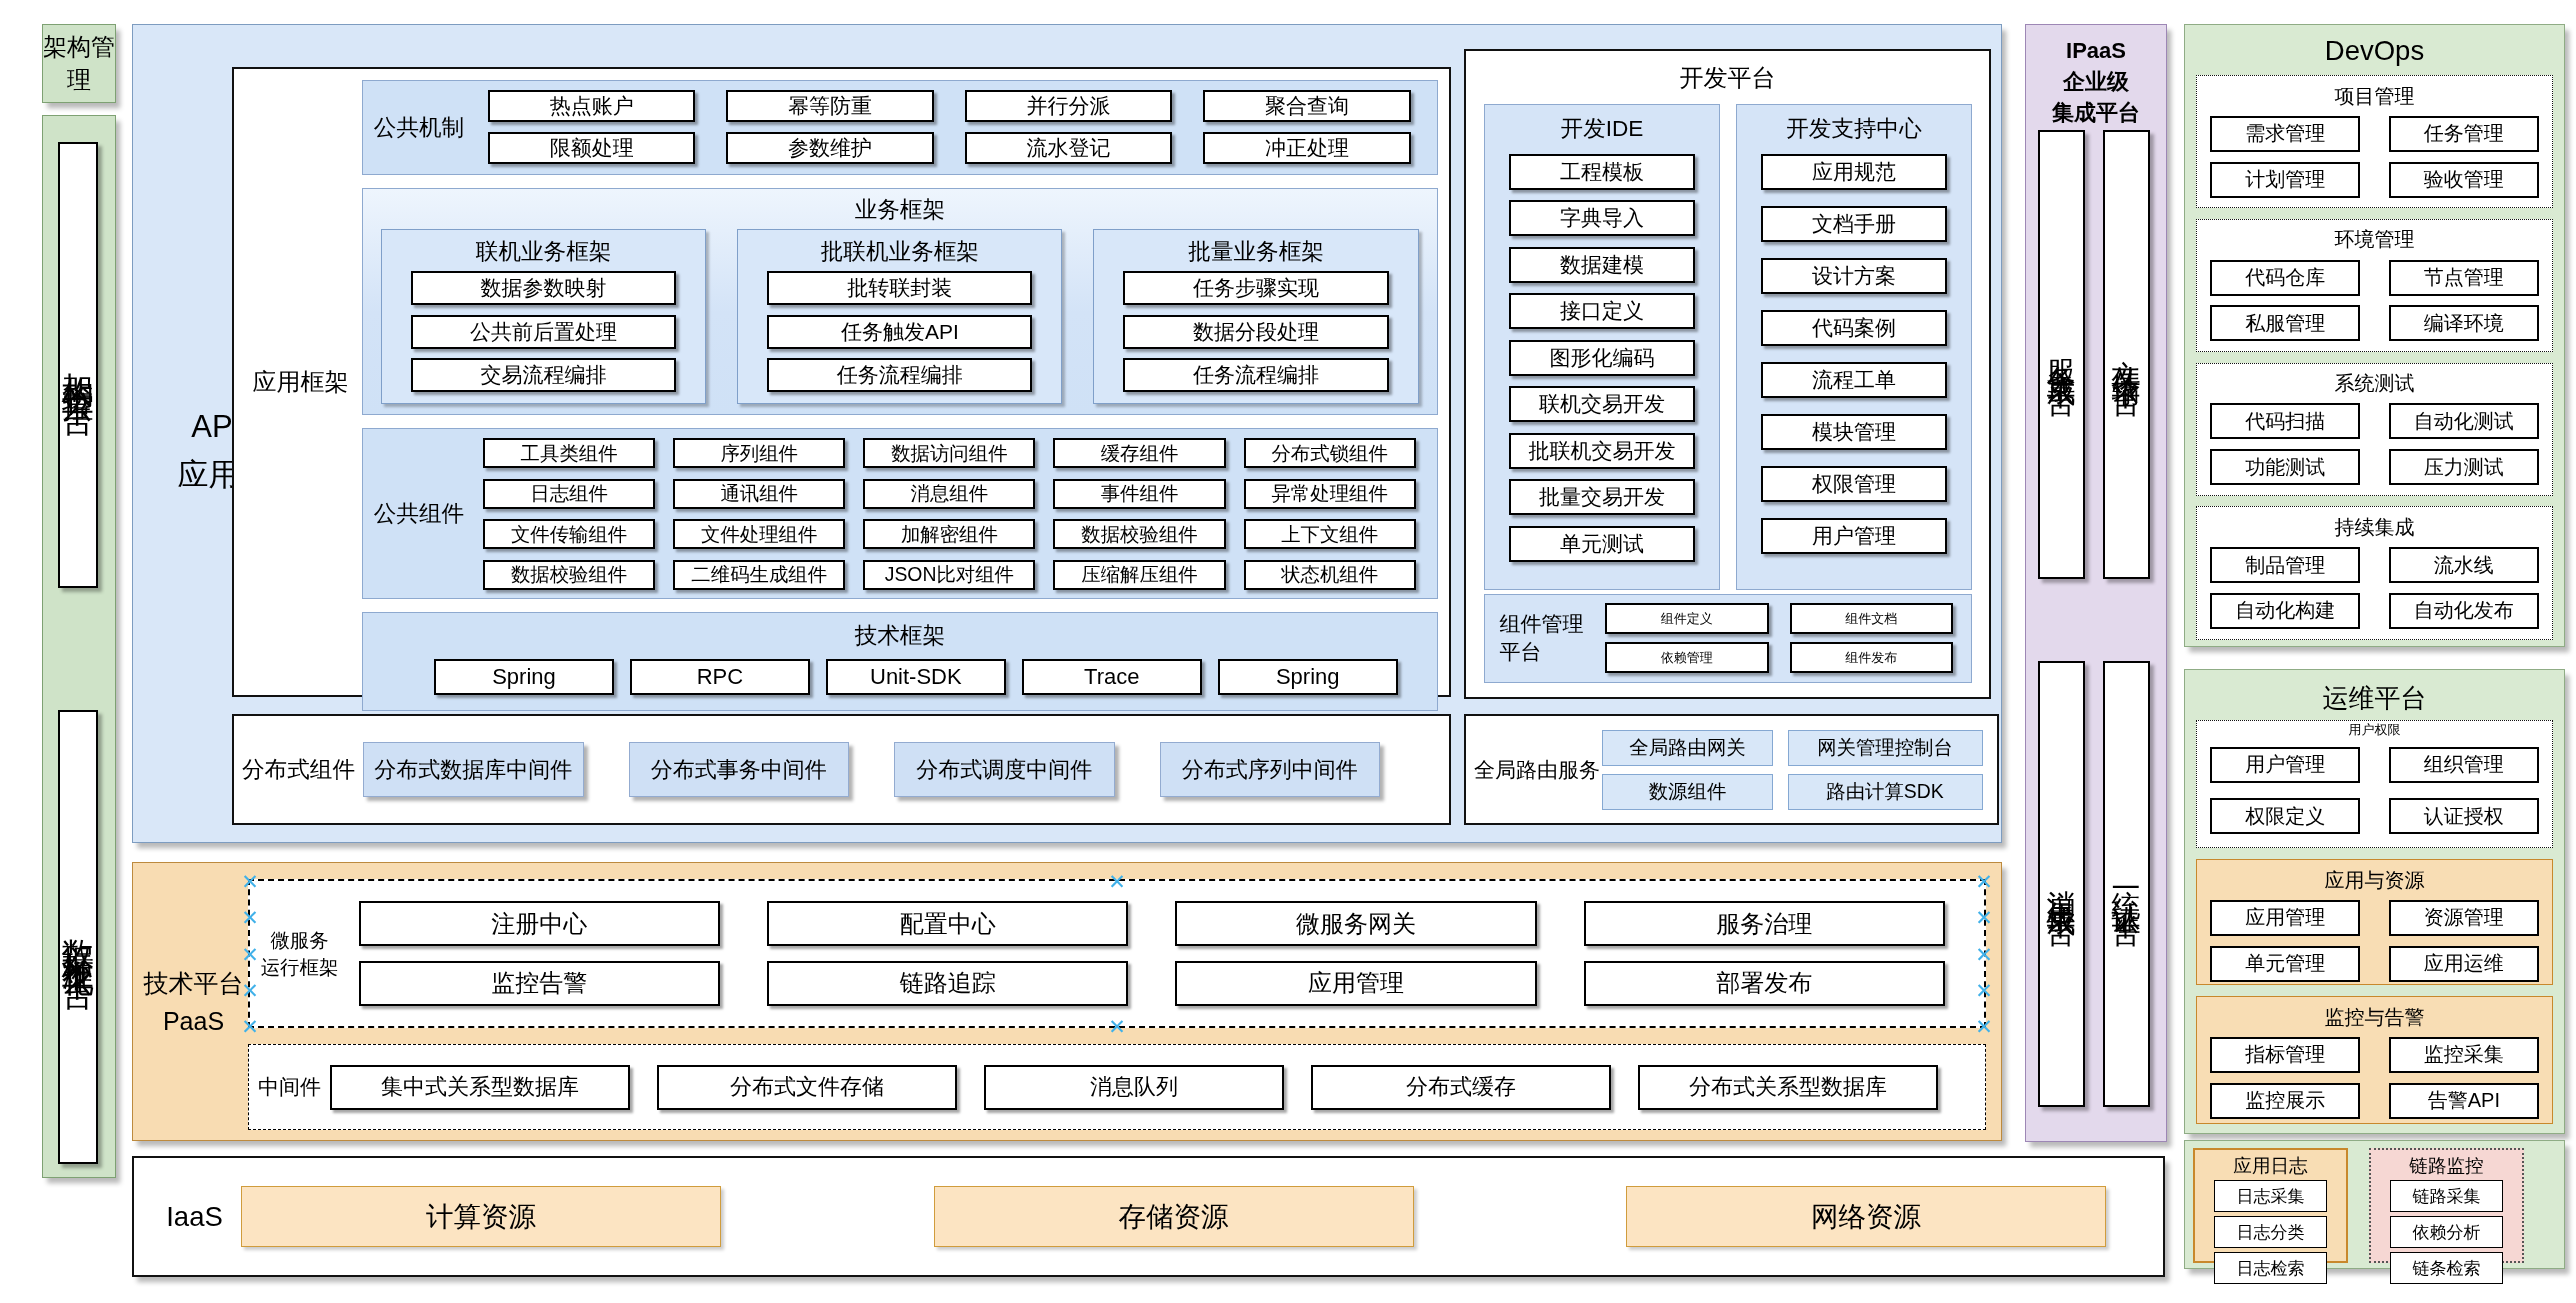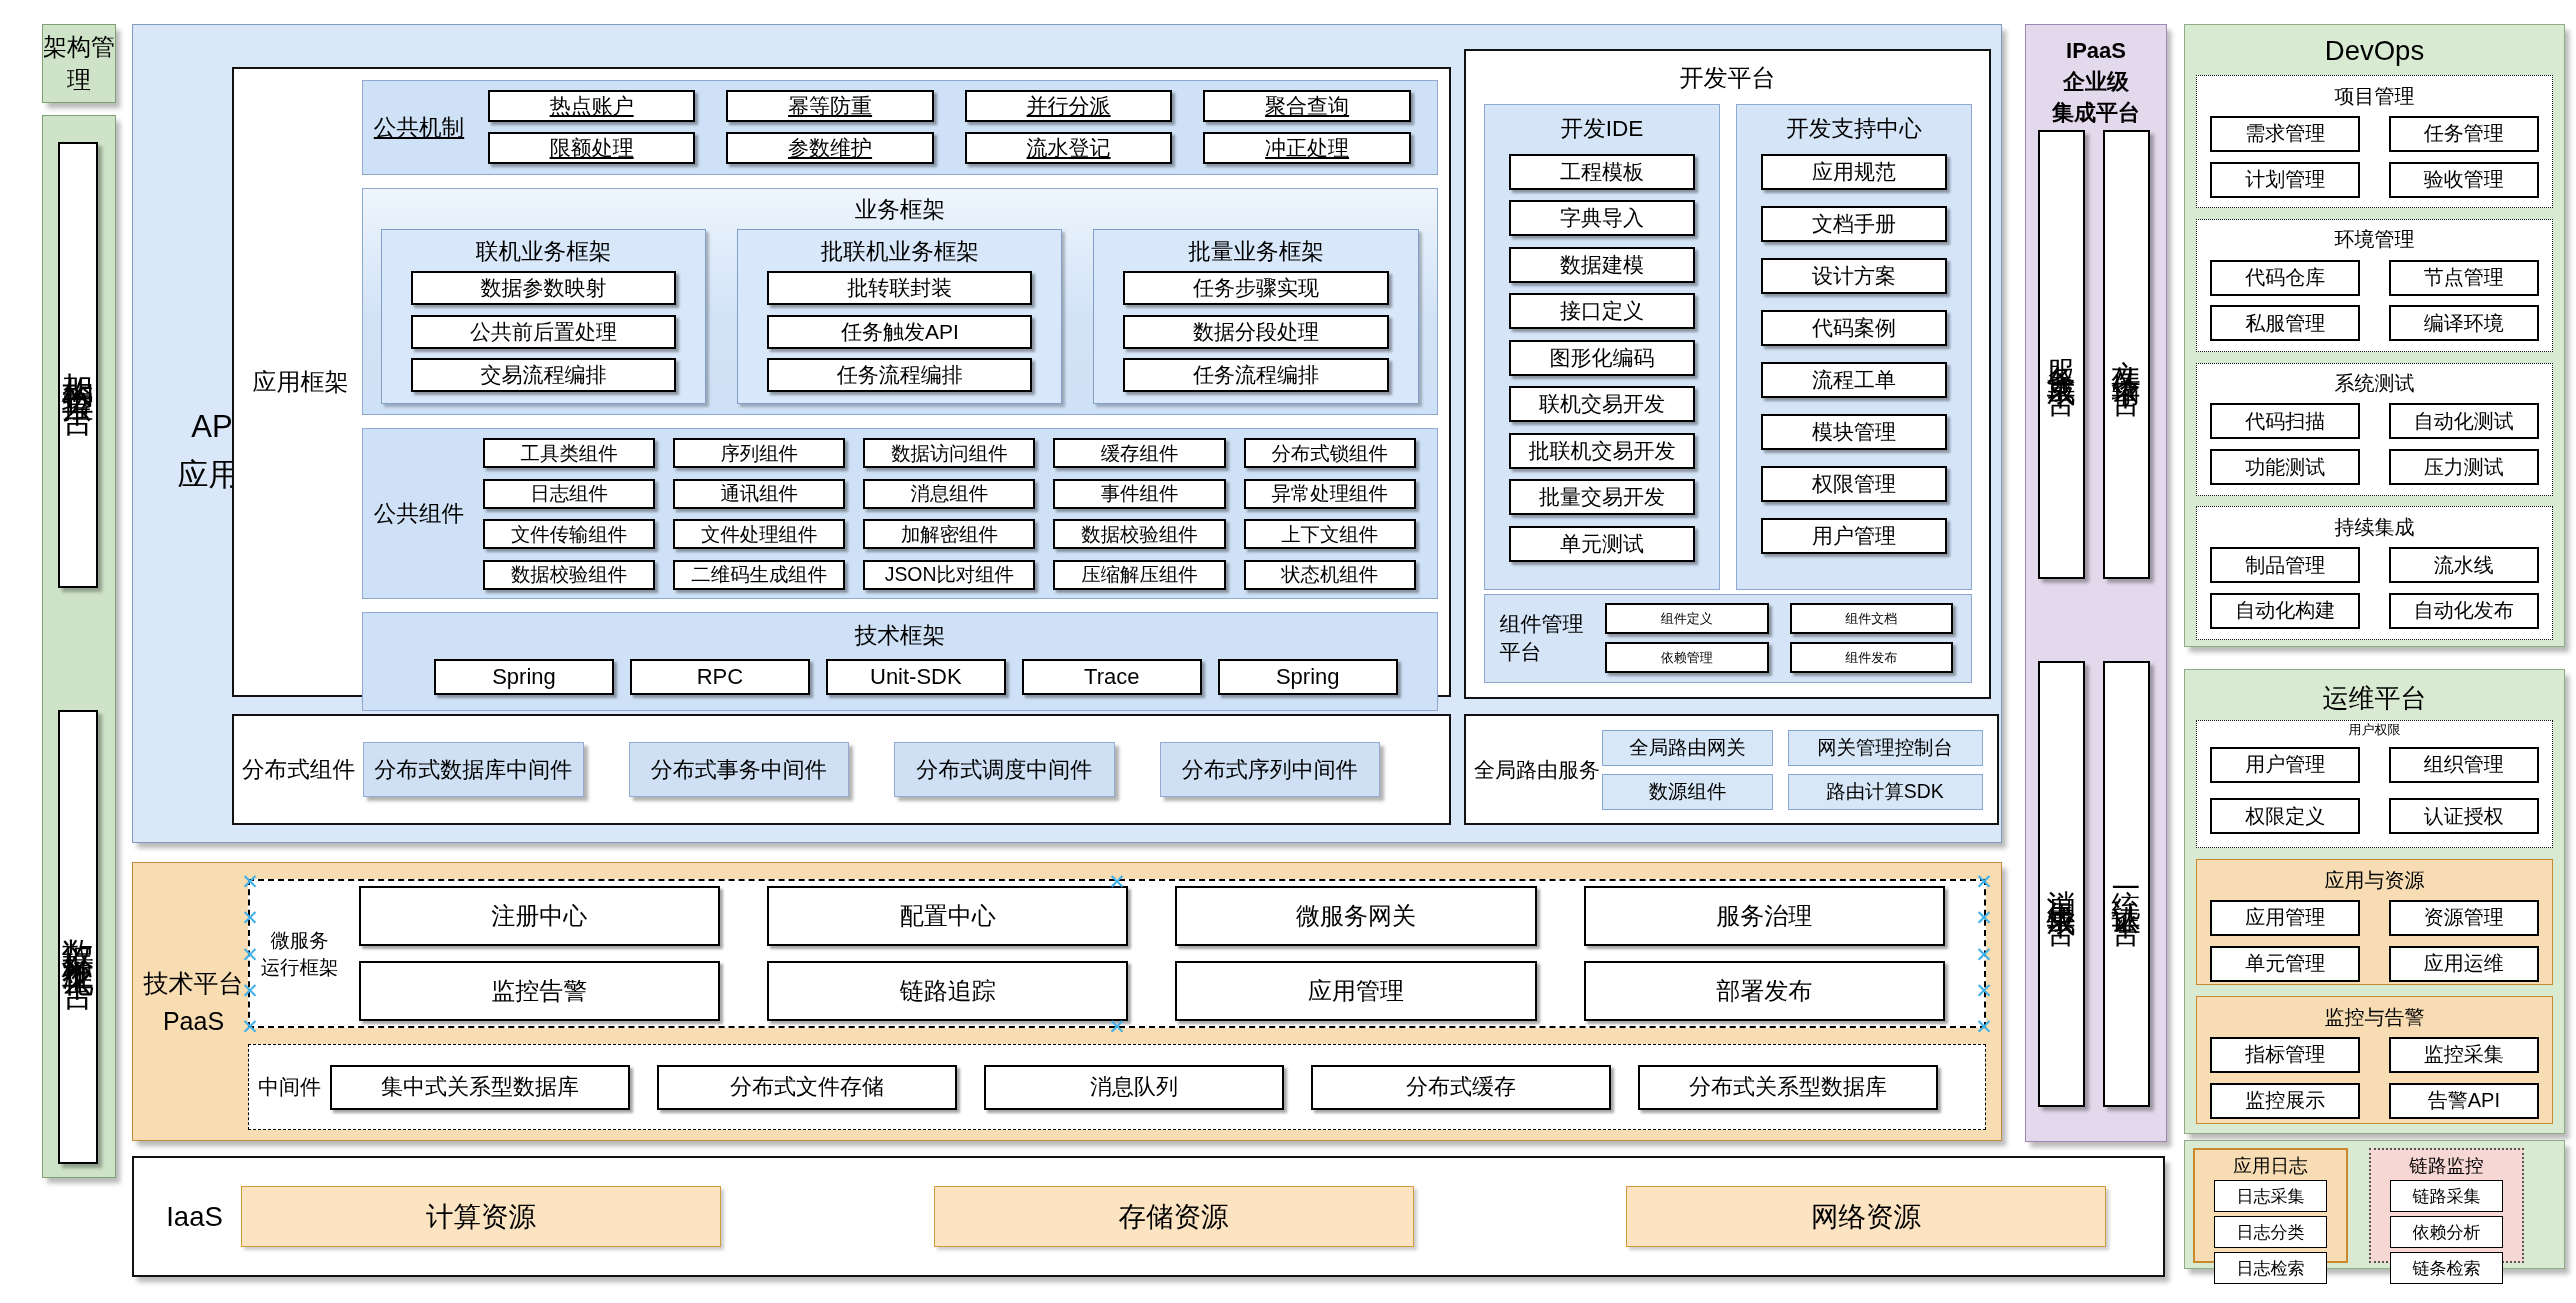--- a/index.html
+++ b/index.html
@@ -16,21 +16,21 @@
   #rail .vbox{left:15.3px;width:40px;font-size:32px;letter-spacing:6.5px;}
 
   
   #apaas{left:132px;top:24px;width:1870px;height:819px;background:#d9e7f8;border:1.6px solid #7d9cc0;}
   #apaas-label{position:absolute;left:6.5px;top:378px;width:200px;text-align:center;font-size:31px;line-height:1.55;}
   #appfw{position:absolute;left:99px;top:42px;width:1215px;height:626px;background:#fff;border:2.4px solid #111;}
   #appfw-label{position:absolute;left:8px;top:50%;transform:translateY(-50%);width:117px;text-align:center;font-size:24px;}
   #fwcontent{position:absolute;left:128px;top:10.5px;right:11.3px;bottom:10.5px;display:flex;flex-direction:column;gap:13px;}
   .bluebox{background:#cfe1f6;border:1.6px solid #8ea9cf;box-sizing:border-box;}
   .sidelabel{width:99px;text-align:center;font-size:22.6px;flex:none;}
-  #mech{flex:0 0 95px;display:flex;align-items:center;padding:0 6.5px;text-decoration:underline;}
+  #mech{flex:0 0 95px;display:flex;align-items:center;padding:0 6.5px;}
   #mech .grid{flex:1;display:grid;grid-template-columns:repeat(4,1fr);gap:10.5px 31px;padding:0 19.4px;}
   #mech .btn{height:32px;font-size:21px;}
   #bizfw{flex:0 0 195px;background:linear-gradient(180deg,#eef5fd 0%,#d3e3f7 55%,#cfe1f6 100%);border:1.6px solid #8ea9cf;display:flex;flex-direction:column;}
   #bizfw .ctitle{font-size:22.6px;margin:5.7px 0 4px;}
   #groups{flex:1;display:flex;gap:31px;padding:0 18px 10.5px;}
   .group{flex:1;background:#d8e7f9;border:1.6px solid #7f9fc9;box-shadow:3.2px 3.2px 2.4px rgba(0,0,0,0.25);display:flex;flex-direction:column;}
   .group .ctitle{font-size:22px;margin:4.8px 0 6.5px;}
   .gitems{flex:1;display:flex;flex-direction:column;gap:9.7px;padding:0 29px 10.5px;}
   .gitems .btn{height:34px;font-size:21px;}
   #comps{flex:0 0 171px;display:flex;align-items:center;padding:0 6.5px;}
@@ -66,21 +66,21 @@
   #groute .grid{display:grid;grid-template-columns:171px 195px;gap:8px 14.5px;}
   #groute .btn{height:36px;font-size:19.4px;background:#d8e7f8;border:1.6px solid #85a8d2;box-shadow:none;}
 
   
   #paas{left:132px;top:862px;width:1870px;height:279px;background:#f8dcb2;border:1.6px solid #bd8a3e;}
   #paas-label{position:absolute;left:0;top:0;bottom:0;width:121px;display:flex;flex-direction:column;justify-content:center;align-items:center;font-size:25px;gap:6.5px;}
   .dashbox{position:absolute;left:115px;width:1738px;background:#fff;border:2.4px dashed #000;display:flex;align-items:center;box-sizing:border-box;}
   #msbox{top:16px;height:149px;}
   #msbox .mslabel{width:99px;display:flex;flex-direction:column;align-items:center;font-size:19.4px;line-height:1.35;flex:none;}
   #msbox .grid{flex:1;display:grid;grid-template-columns:repeat(4,1fr);gap:14.5px 47px;padding:0 39px 0 9.7px;}
-  #msbox .btn{height:60px;font-size:24px;}
+  #msbox .btn{height:45px;font-size:24px;}
   #mwbox{top:181px;height:86px;border-width:1.6px;}
   #mwbox .sidelabel{width:81px;font-size:21px;}
   #mwbox .row{flex:1;display:flex;justify-content:space-between;padding-right:47px;}
   #mwbox .btn{width:300px;height:45px;font-size:22px;}
   .hx{position:absolute;color:#41b1e9;font-size:21px;line-height:1;transform:translate(-50%,-50%);font-weight:bold;}
 
   
   #iaas{left:132px;top:1156px;width:2033px;height:121px;background:#fff;border:2.4px solid #111;display:flex;align-items:center;}
   #iaas .sidelabel{width:107px;font-size:27.5px;padding-left:14px;box-sizing:border-box;text-align:center;}
   #iaas .row{flex:1;display:flex;justify-content:space-between;padding-right:57px;}

